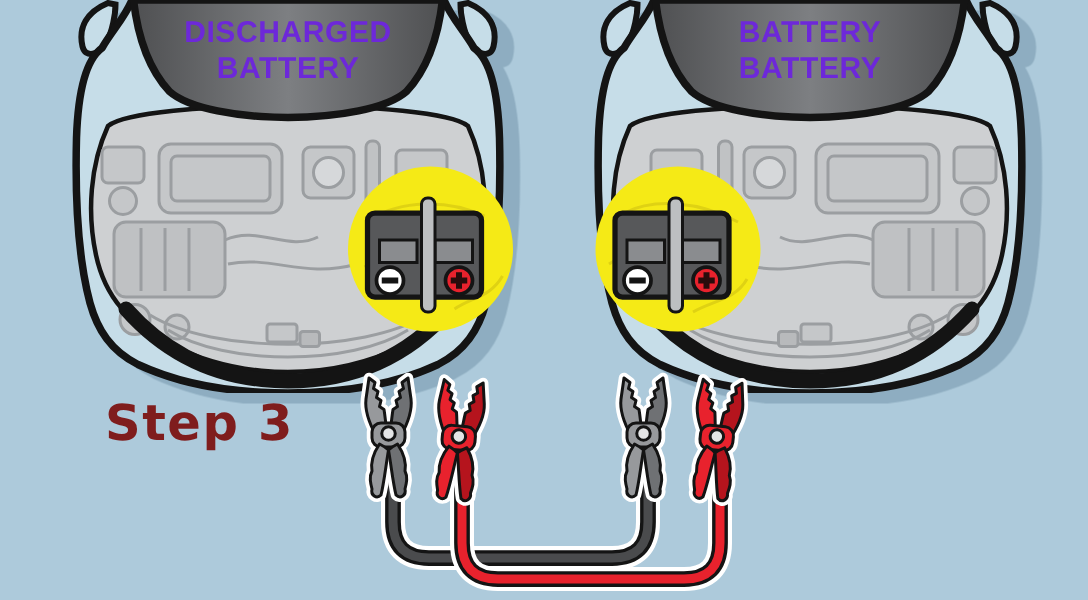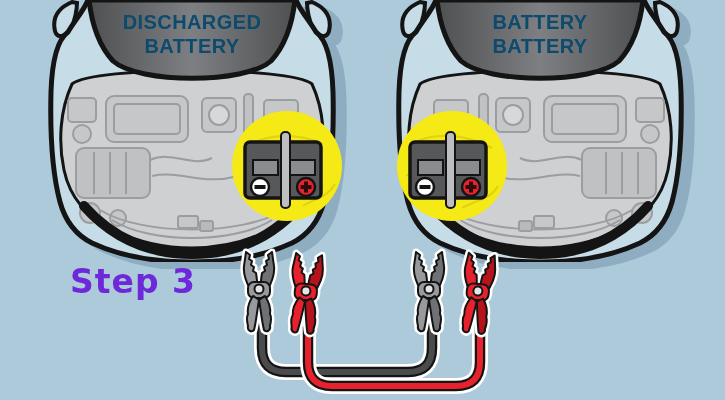--- a/index.html
+++ b/index.html
@@ -10,29 +10,29 @@
   .car-wrap {
     position:absolute; top:0; width:300px; height:262px;
     filter:drop-shadow(11px 7px 0 rgba(116,150,172,.55));
   }
   .car-wrap.left  { left:42px; }
   .car-wrap.right { left:390px; }
   .car-svg { display:block; width:300px; height:262px; }
   .flip { transform:scaleX(-1); }
   .car-label {
     position:absolute; top:10px; left:0; width:300px; text-align:center;
-    color:#0c4a6e; font-weight:bold; font-size:20px; line-height:1.2;
+    color:#6d28d9; font-weight:bold; font-size:20px; line-height:1.2;
     letter-spacing:.4px;
   }
   .battery-spot { position:absolute; top:106px; width:120px; height:120px; }
   .battery-spot.left  { left:227px; }
   .battery-spot.right { left:392px; }
   .cables { position:absolute; left:230px; top:245px; width:280px; height:155px; }
   .step {
-    position:absolute; left:70px; top:262px; color:#6d28d9;
+    position:absolute; left:70px; top:262px; color:#7f1d1d;
     font-family:"DejaVu Sans", sans-serif; font-weight:bold;
     font-size:33px; letter-spacing:1px;
   }
   .engine-art { stroke:#9b9ea1; stroke-width:2; }
   .engine-art .ln { fill:none; }
   .glow { fill:#ffffff; stroke:#ffffff; stroke-width:7; stroke-linejoin:round; }
   .part { stroke:#141414; stroke-width:2; stroke-linejoin:round; }
 </style>
 </head>
 <body>

